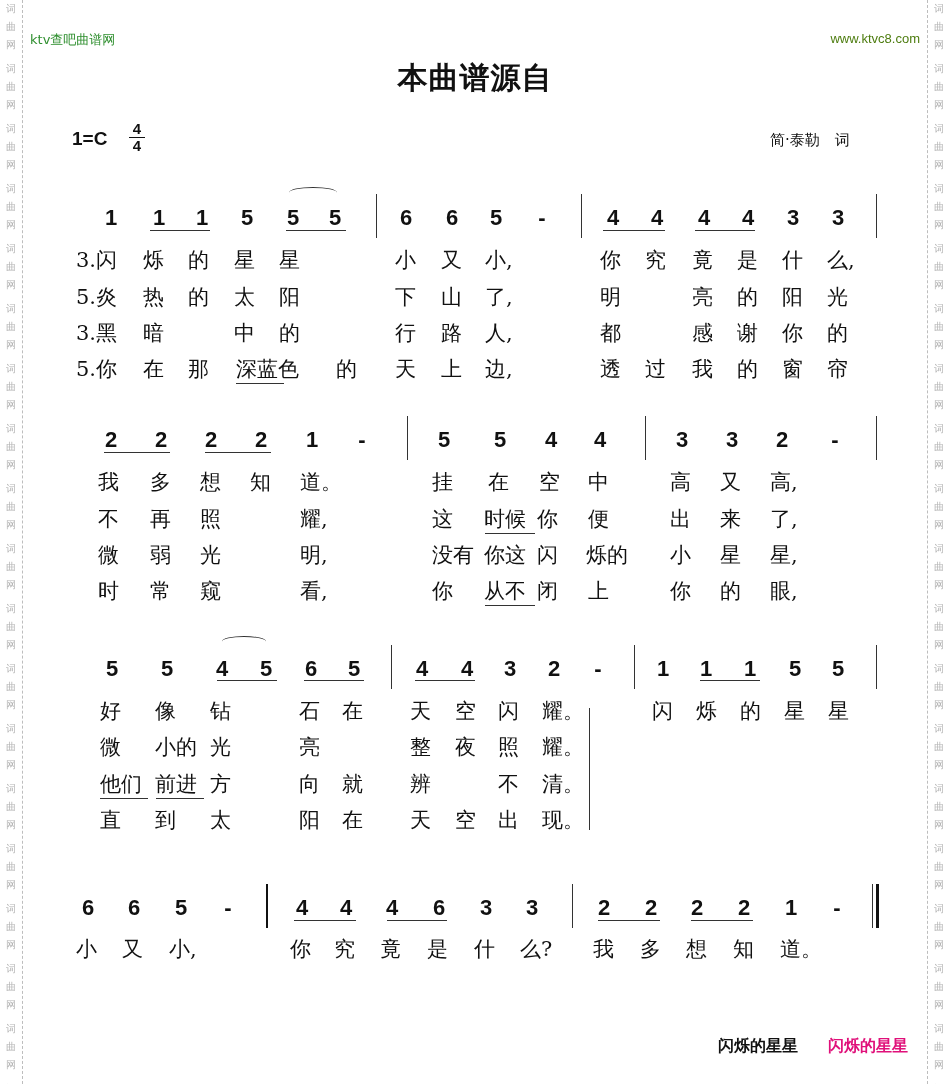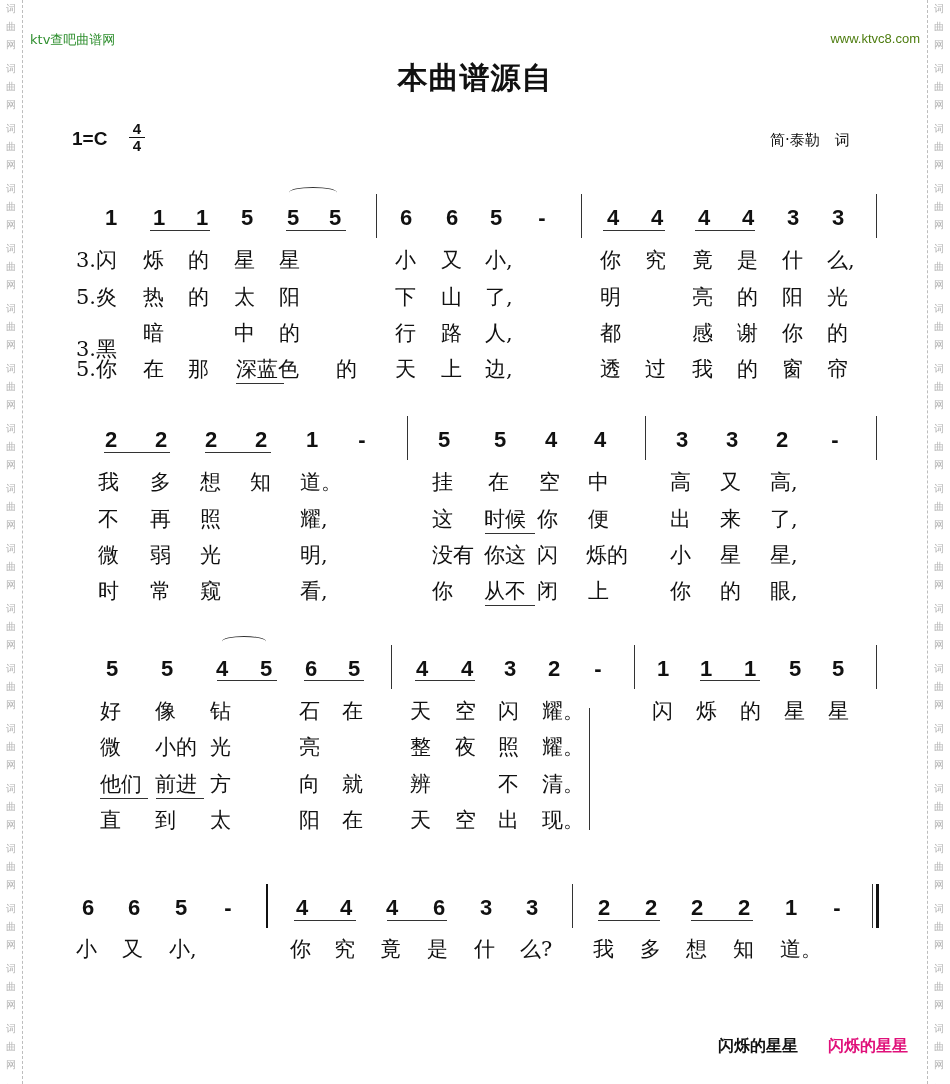--- a/index.html
+++ b/index.html
@@ -213,21 +213,21 @@
   <div class="ly" style="left:279px;top:284px">阳</div>
   <div class="ly" style="left:395px;top:284px">下</div>
   <div class="ly" style="left:441px;top:284px">山</div>
   <div class="ly" style="left:485px;top:284px">了,</div>
   <div class="ly" style="left:600px;top:284px">明</div>
   <div class="ly" style="left:692px;top:284px">亮</div>
   <div class="ly" style="left:737px;top:284px">的</div>
   <div class="ly" style="left:782px;top:284px">阳</div>
   <div class="ly" style="left:827px;top:284px">光</div>
 
-  <div class="ly" style="left:76px;top:336px">3.黑</div>
+  <div class="ly" style="left:76px;top:320px">3.黑</div>
   <div class="ly" style="left:143px;top:320px">暗</div>
   <div class="ly" style="left:234px;top:320px">中</div>
   <div class="ly" style="left:279px;top:320px">的</div>
   <div class="ly" style="left:395px;top:320px">行</div>
   <div class="ly" style="left:441px;top:320px">路</div>
   <div class="ly" style="left:485px;top:320px">人,</div>
   <div class="ly" style="left:600px;top:320px">都</div>
   <div class="ly" style="left:692px;top:320px">感</div>
   <div class="ly" style="left:737px;top:320px">谢</div>
   <div class="ly" style="left:782px;top:320px">你</div>

